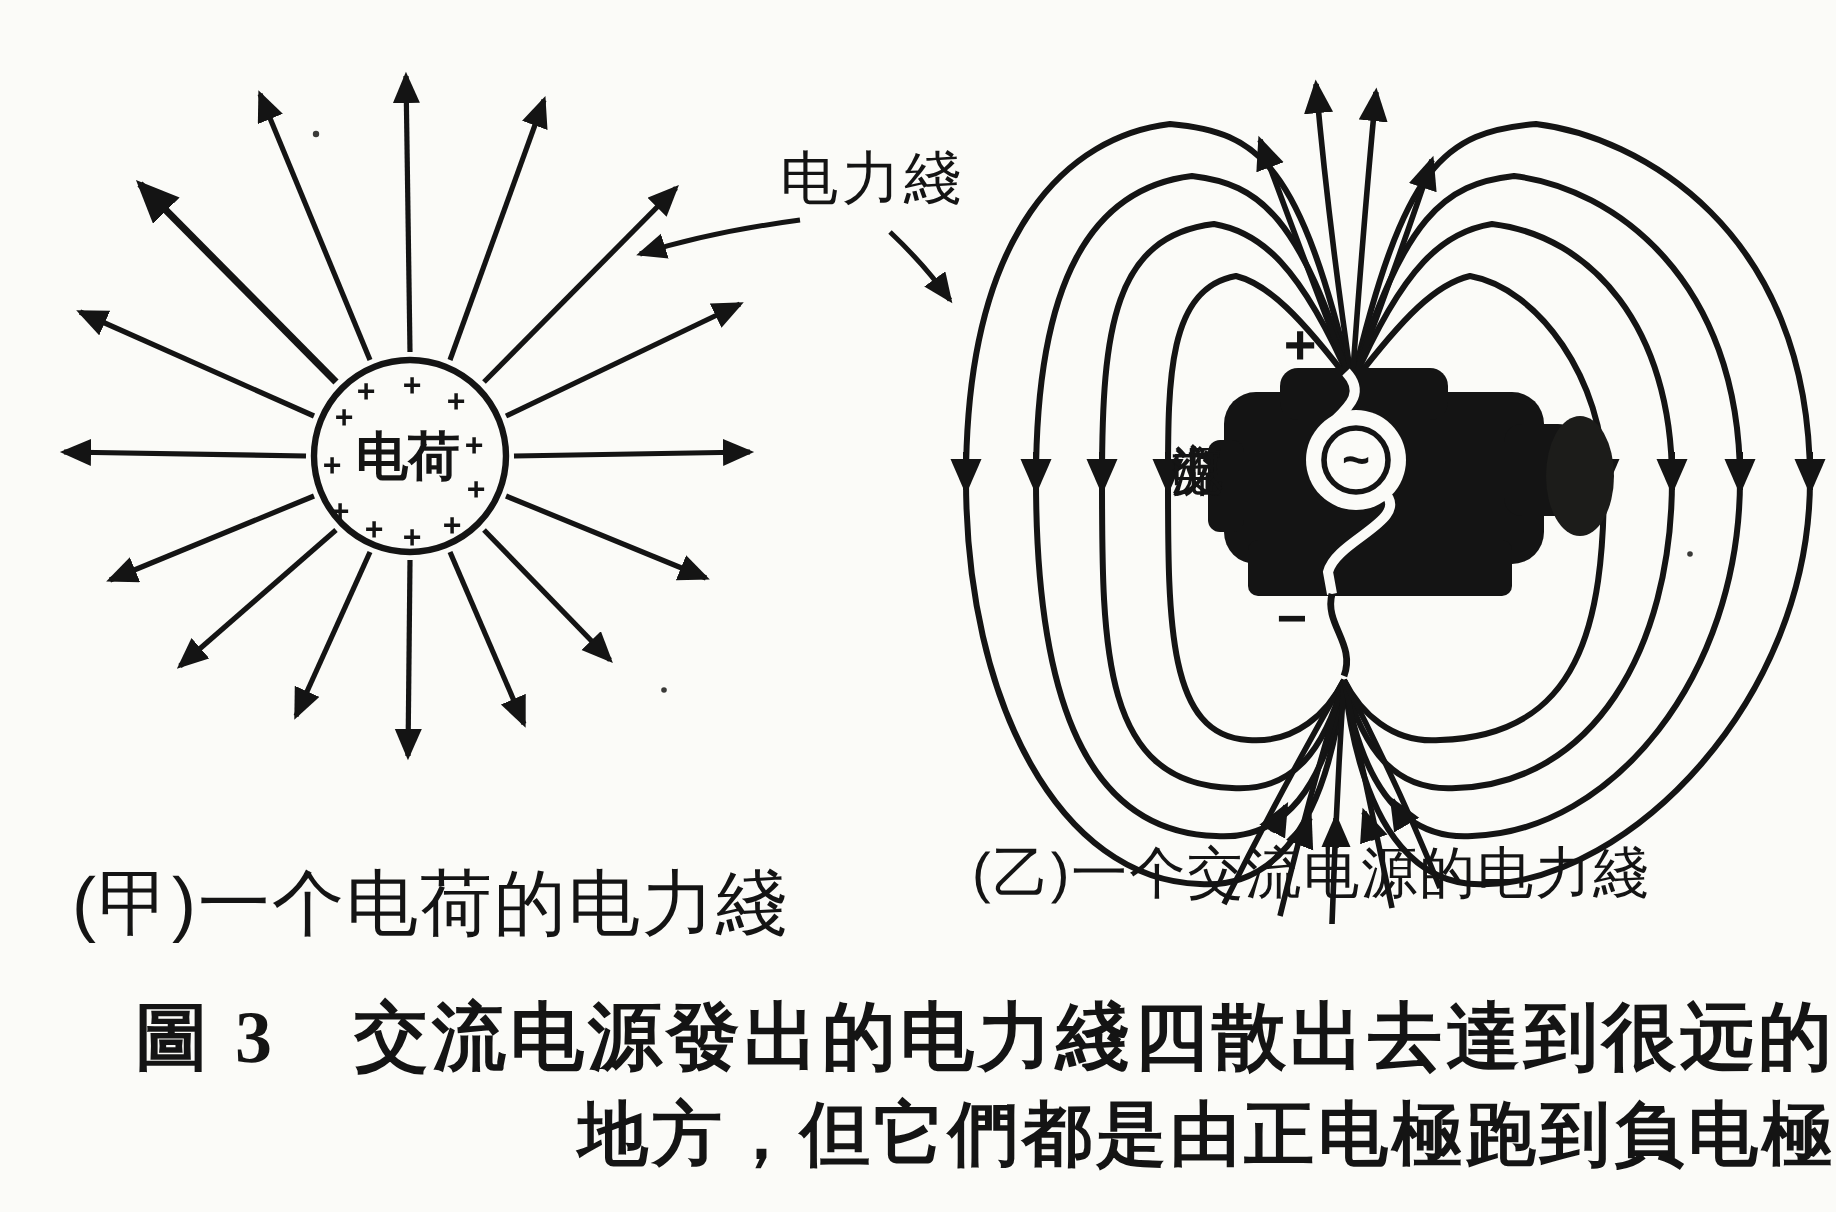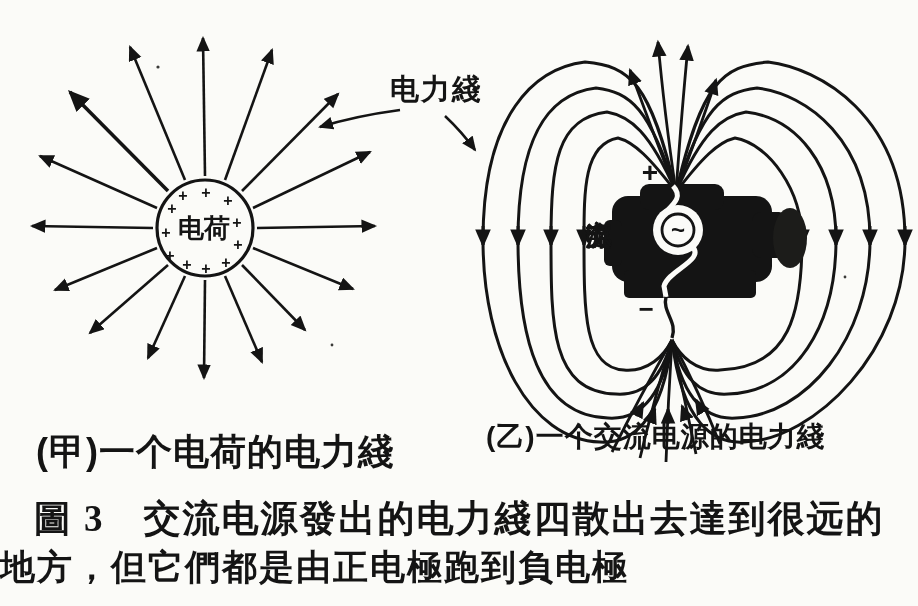--- a/index.html
+++ b/index.html
@@ -4,32 +4,32 @@
 <style>
   html,body{margin:0;padding:0;background:#e8e8e4;}
   .page{
     position:relative;width:918px;height:606px;margin:0 auto;
     background:#fbfbf8;color:#141414;overflow:hidden;
     font-family:"Liberation Sans",sans-serif;
   }
   svg{position:absolute;left:0;top:0;}
   .ink{stroke:#141414;fill:none;}
   .overlay{position:absolute;white-space:nowrap;color:#141414;}
-  .gothic{font-family:"Liberation Sans",sans-serif;font-weight:700;}
+  .gothic{font-family:"Liberation Sans",sans-serif;font-weight:400;}
   .songti{font-family:"Liberation Serif",serif;font-weight:700;}
   .pointer-label{left:390px;top:70px;font-size:29px;letter-spacing:2px;}
   .source-label{
     left:582px;top:199px;width:34px;height:125px;
     writing-mode:vertical-rl;text-orientation:upright;
     font-size:26px;line-height:34px;letter-spacing:1px;
   }
   .cap-a{left:36px;top:428px;font-size:36px;letter-spacing:1px;}
   .cap-b{left:486px;top:418px;font-size:28px;letter-spacing:1px;}
-  .figcap{left:0;top:494px;width:918px;text-align:center;font-size:37px;letter-spacing:2px;}
-  .figcap2{left:0;top:544px;width:918px;text-align:left;font-size:35px;letter-spacing:2px;}
+  .figcap{left:0;top:494px;width:918px;text-align:right;font-size:37px;letter-spacing:2px;}
+  .figcap2{left:0;top:544px;width:918px;text-align:right;font-size:35px;letter-spacing:2px;}
 </style>
 </head>
 <body>
 
 <div class="page">
 
   <svg width="918" height="606" viewBox="0 0 918 606">
     <defs>
       <marker id="ah" markerWidth="7" markerHeight="6" refX="5.2" refY="2.6" orient="auto" markerUnits="strokeWidth">
         <path d="M0,0 L6,2.6 L0,5.2 z" fill="#141414"></path>

